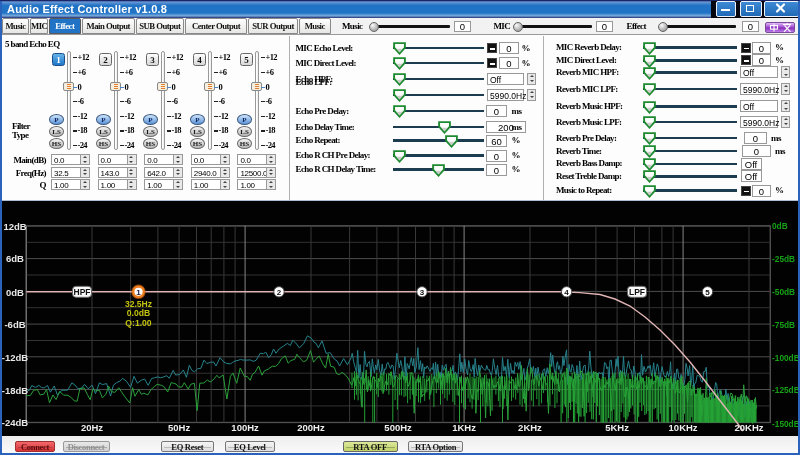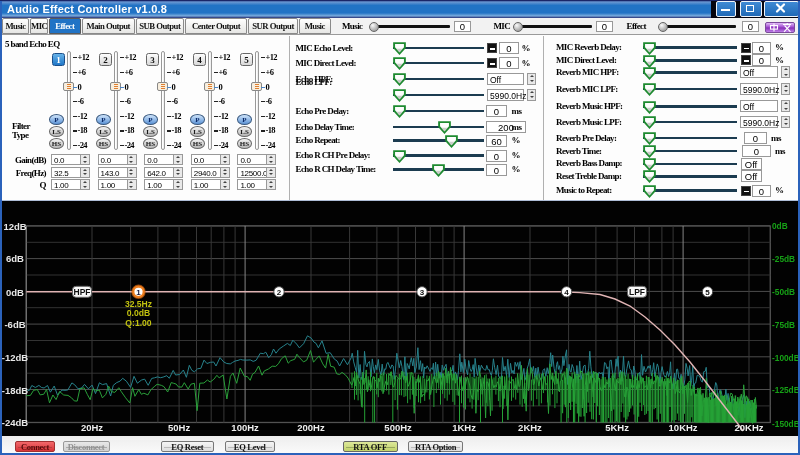--- a/index.html
+++ b/index.html
@@ -186,21 +186,21 @@
 <div style="position:absolute;left:260.8px;top:115.80000000000001px;width:4px;height:1.2px;background:#222"></div>
 <div class="t" style="left:265.5px;top:111.80000000000001px;font-size:8.5px">-12</div>
 <div style="position:absolute;left:260.8px;top:130.45px;width:4px;height:1.2px;background:#222"></div>
 <div class="t" style="left:265.5px;top:126.44999999999999px;font-size:8.5px">-18</div>
 <div style="position:absolute;left:260.8px;top:145.10000000000002px;width:4px;height:1.2px;background:#222"></div>
 <div class="t" style="left:265.5px;top:141.10000000000002px;font-size:8.5px">-24</div>
 <div class="pbtn" style="left:237px;top:114px">P</div>
 <div class="gbtn" style="left:237px;top:126px">LS</div>
 <div class="gbtn" style="left:237px;top:138px">HS</div>
 <div class="t" style="left:12px;top:122px">Filter<br>Type</div>
-<div class="t" style="left:0;top:156px;width:46px;text-align:right">Gain(dB)</div>
+<div class="t" style="left:0;top:156px;width:46px;text-align:right">Main(dB)</div>
 <div class="spinbox" style="left:51.0px;top:154px;width:39px;height:11px">
     <span class="v">0.0</span>
     <span class="spin">
       <i class="su"></i>
       <i class="sd"></i>
     </span>
   </div>
 <div class="spinbox" style="left:97.6px;top:154px;width:39px;height:11px">
     <span class="v">0.0</span>
     <span class="spin">

